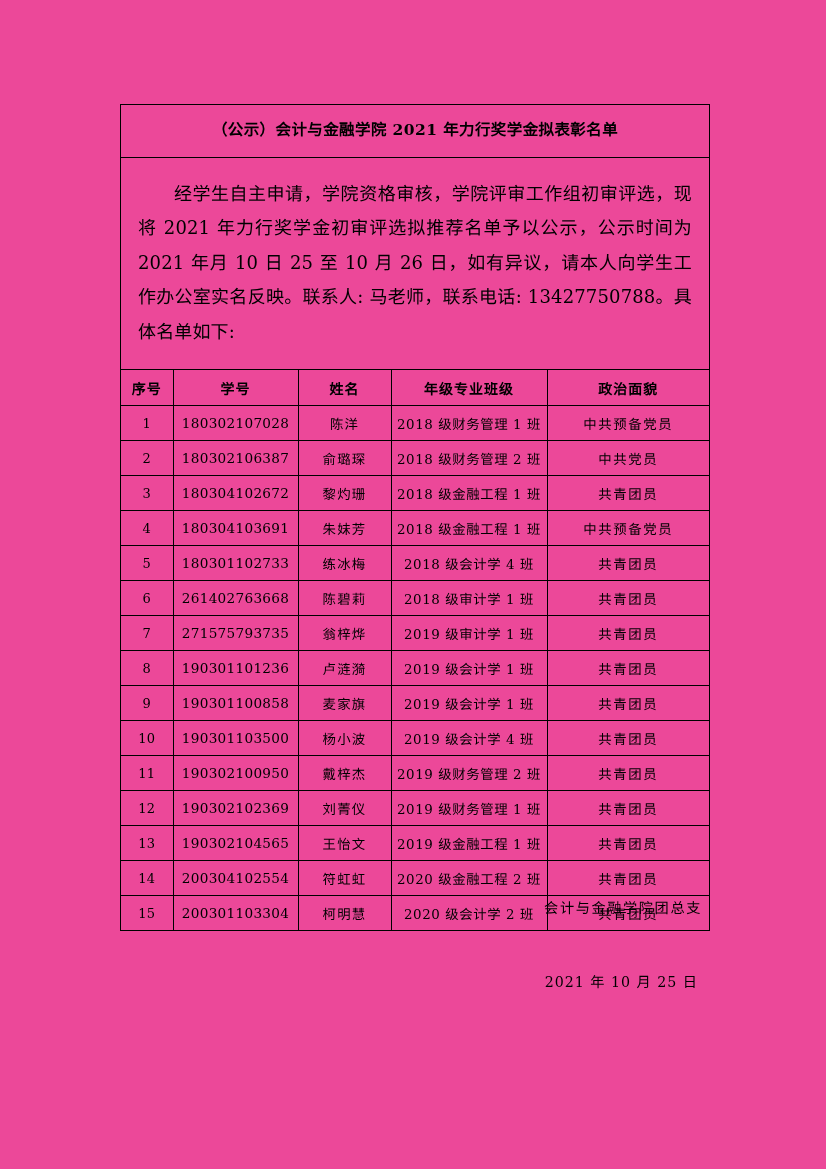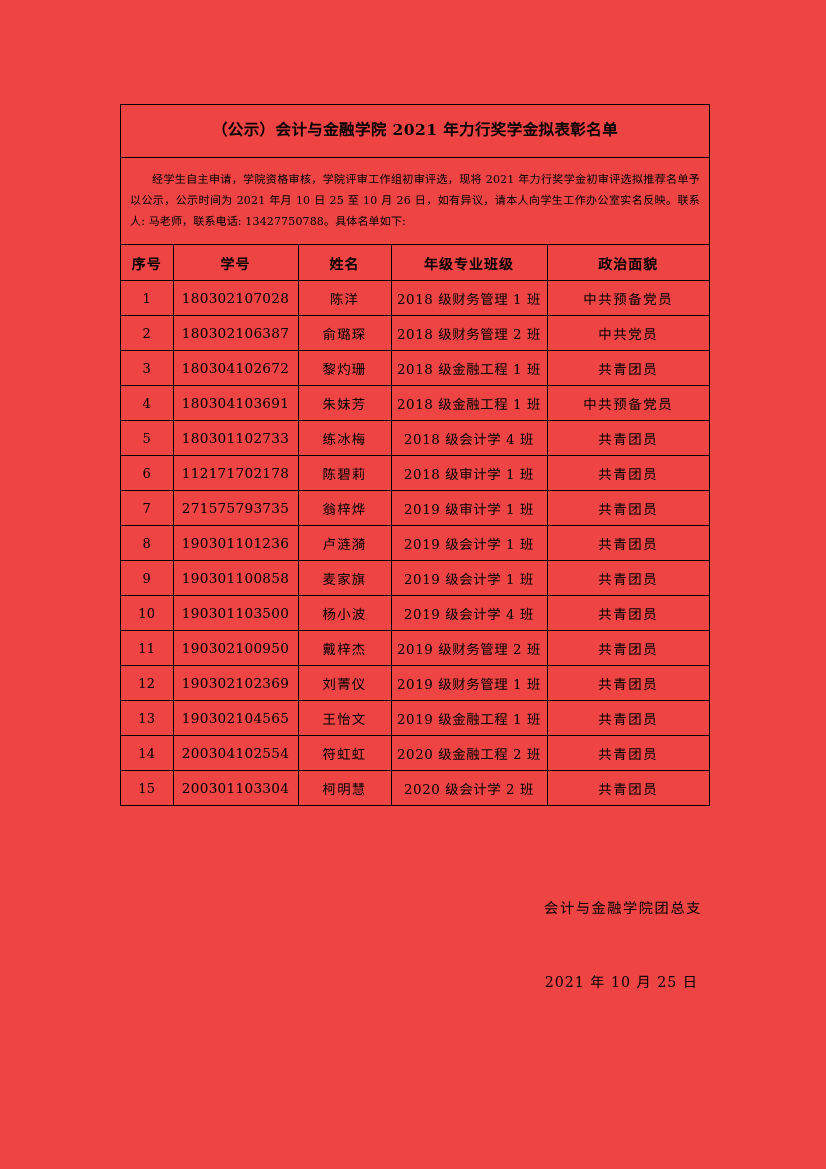--- a/index.html
+++ b/index.html
@@ -16,21 +16,21 @@
     position: relative;
     overflow: hidden;
   }
 
   .page {
     position: absolute;
     left: 0;
     top: 0;
     width: 826px;
     height: 1169px;
-    background: #ef4444;
+    background: #ec4899;
     text-decoration: underline;
   }
 
   
   .doc-block {
     position: absolute;
     left: 120px;
     top: 104px;
     width: 590px;
     border: 1px solid #000000;
@@ -52,27 +52,27 @@
     line-height: 1.4;
     white-space: nowrap;
   }
 
   
   .para-band {
     border-bottom: 1px solid #000000;
     padding: 11px 9px 12px 9px;
   }
   .doc-para {
-    font-size: 11px;
+    font-size: 18px;
     line-height: 1.92;
     text-align: justify;
     text-justify: inter-ideograph;
     text-indent: 2em;
     letter-spacing: 0.15px;
-    margin: 0;
+    margin: 8px;
   }
 
   
   table.roster {
     border-collapse: collapse;
     width: 100%;
     table-layout: fixed;
   }
   table.roster col.c-idx    { width: 52px;  }
   table.roster col.c-sid    { width: 125px; }
@@ -207,21 +207,21 @@
           </tr>
           <tr>
             <td class="col-idx">5</td>
             <td class="col-sid">180301102733</td>
             <td class="col-name">练冰梅</td>
             <td class="col-class">2018 级会计学 4 班</td>
             <td class="col-status">共青团员</td>
           </tr>
           <tr>
             <td class="col-idx">6</td>
-            <td class="col-sid">112171702178</td>
+            <td class="col-sid">261402763668</td>
             <td class="col-name">陈碧莉</td>
             <td class="col-class">2018 级审计学 1 班</td>
             <td class="col-status">共青团员</td>
           </tr>
           <tr>
             <td class="col-idx">7</td>
             <td class="col-sid">271575793735</td>
             <td class="col-name">翁梓烨</td>
             <td class="col-class">2019 级审计学 1 班</td>
             <td class="col-status">共青团员</td>

